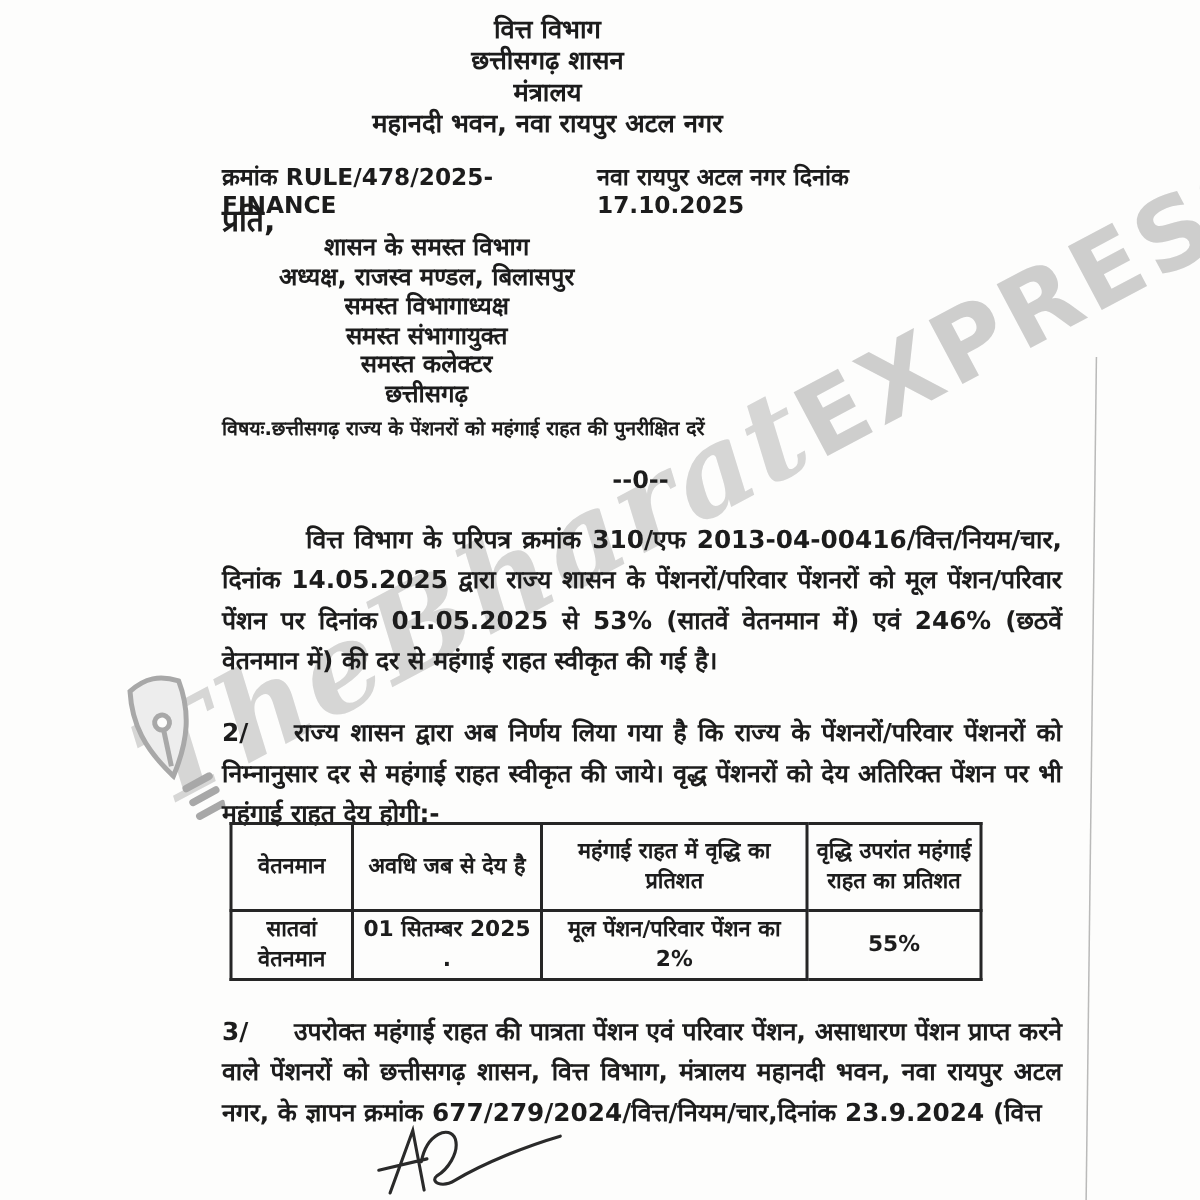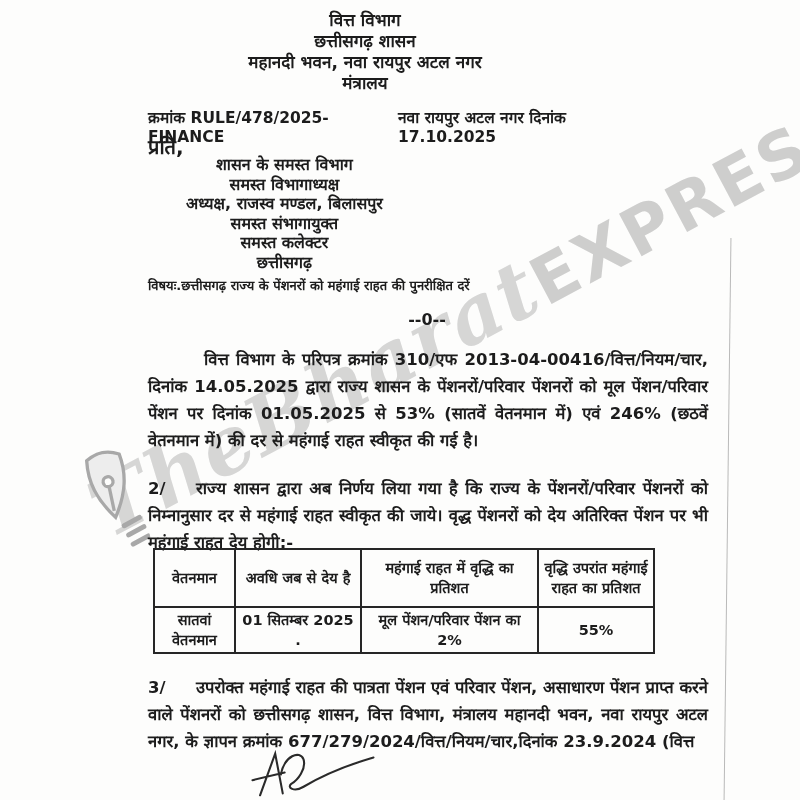--- a/index.html
+++ b/index.html
@@ -67,34 +67,34 @@
     <path d="M42,98 L62,92 M45,110 L65,104 M48,122 L68,116" stroke="#a8a8a8" stroke-width="6" stroke-linecap="round"></path>
   </svg>
 
   <div class="page-edge"></div>
 
   <div class="content">
 
     <div class="letterhead">
       <div>वित्त विभाग</div>
       <div>छत्तीसगढ़ शासन</div>
+      <div>मंत्रालय</div>
       <div>महानदी भवन, नवा रायपुर अटल नगर</div>
-      <div>मंत्रालय</div>
     </div>
 
     <div class="refline">
       <span>क्रमांक RULE/478/2025-FINANCE</span>
       <span>नवा रायपुर अटल नगर दिनांक 17.10.2025</span>
     </div>
 
     <div class="salutation">प्रति,</div>
     <div class="recipients">
       <div>शासन के समस्त विभाग</div>
+      <div>अध्यक्ष, राजस्व मण्डल, बिलासपुर</div>
       <div>समस्त विभागाध्यक्ष</div>
-      <div>अध्यक्ष, राजस्व मण्डल, बिलासपुर</div>
       <div>समस्त संभागायुक्त</div>
       <div>समस्त कलेक्टर</div>
       <div>छत्तीसगढ़</div>
     </div>
 
     <div class="subject">विषयः.छत्तीसगढ़ राज्य के पेंशनरों को महंगाई राहत की पुनरीक्षित दरें</div>
     <div class="separator">--0--</div>
 
     <p class="para para1">वित्त विभाग के परिपत्र क्रमांक 310/एफ 2013-04-00416/वित्त/नियम/चार, दिनांक 14.05.2025 द्वारा राज्य शासन के पेंशनरों/परिवार पेंशनरों को मूल पेंशन/परिवार पेंशन पर दिनांक 01.05.2025 से 53% (सातवें वेतनमान में) एवं 246% (छठवें वेतनमान में) की दर से महंगाई राहत स्वीकृत की गई है।</p>
 

